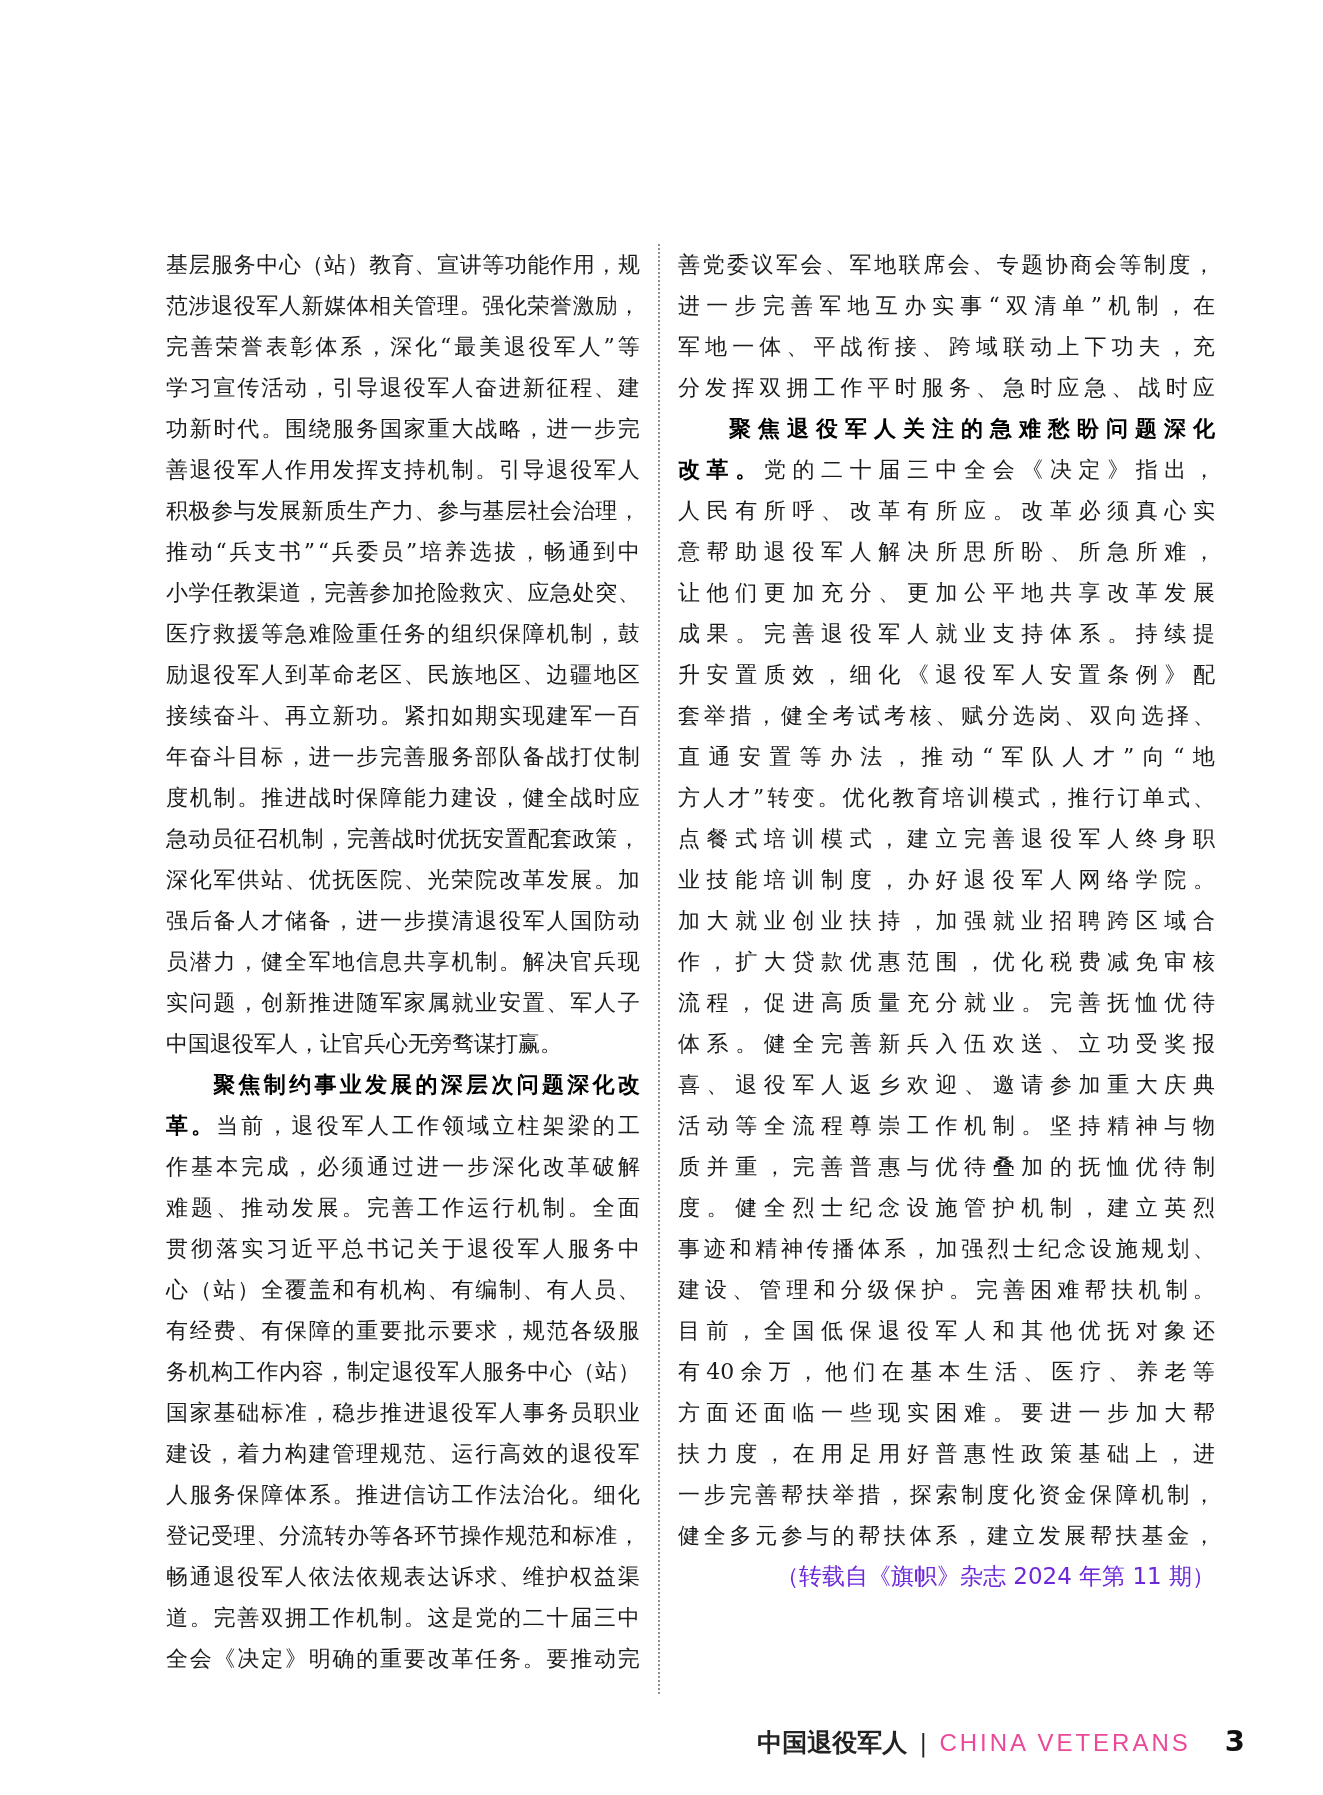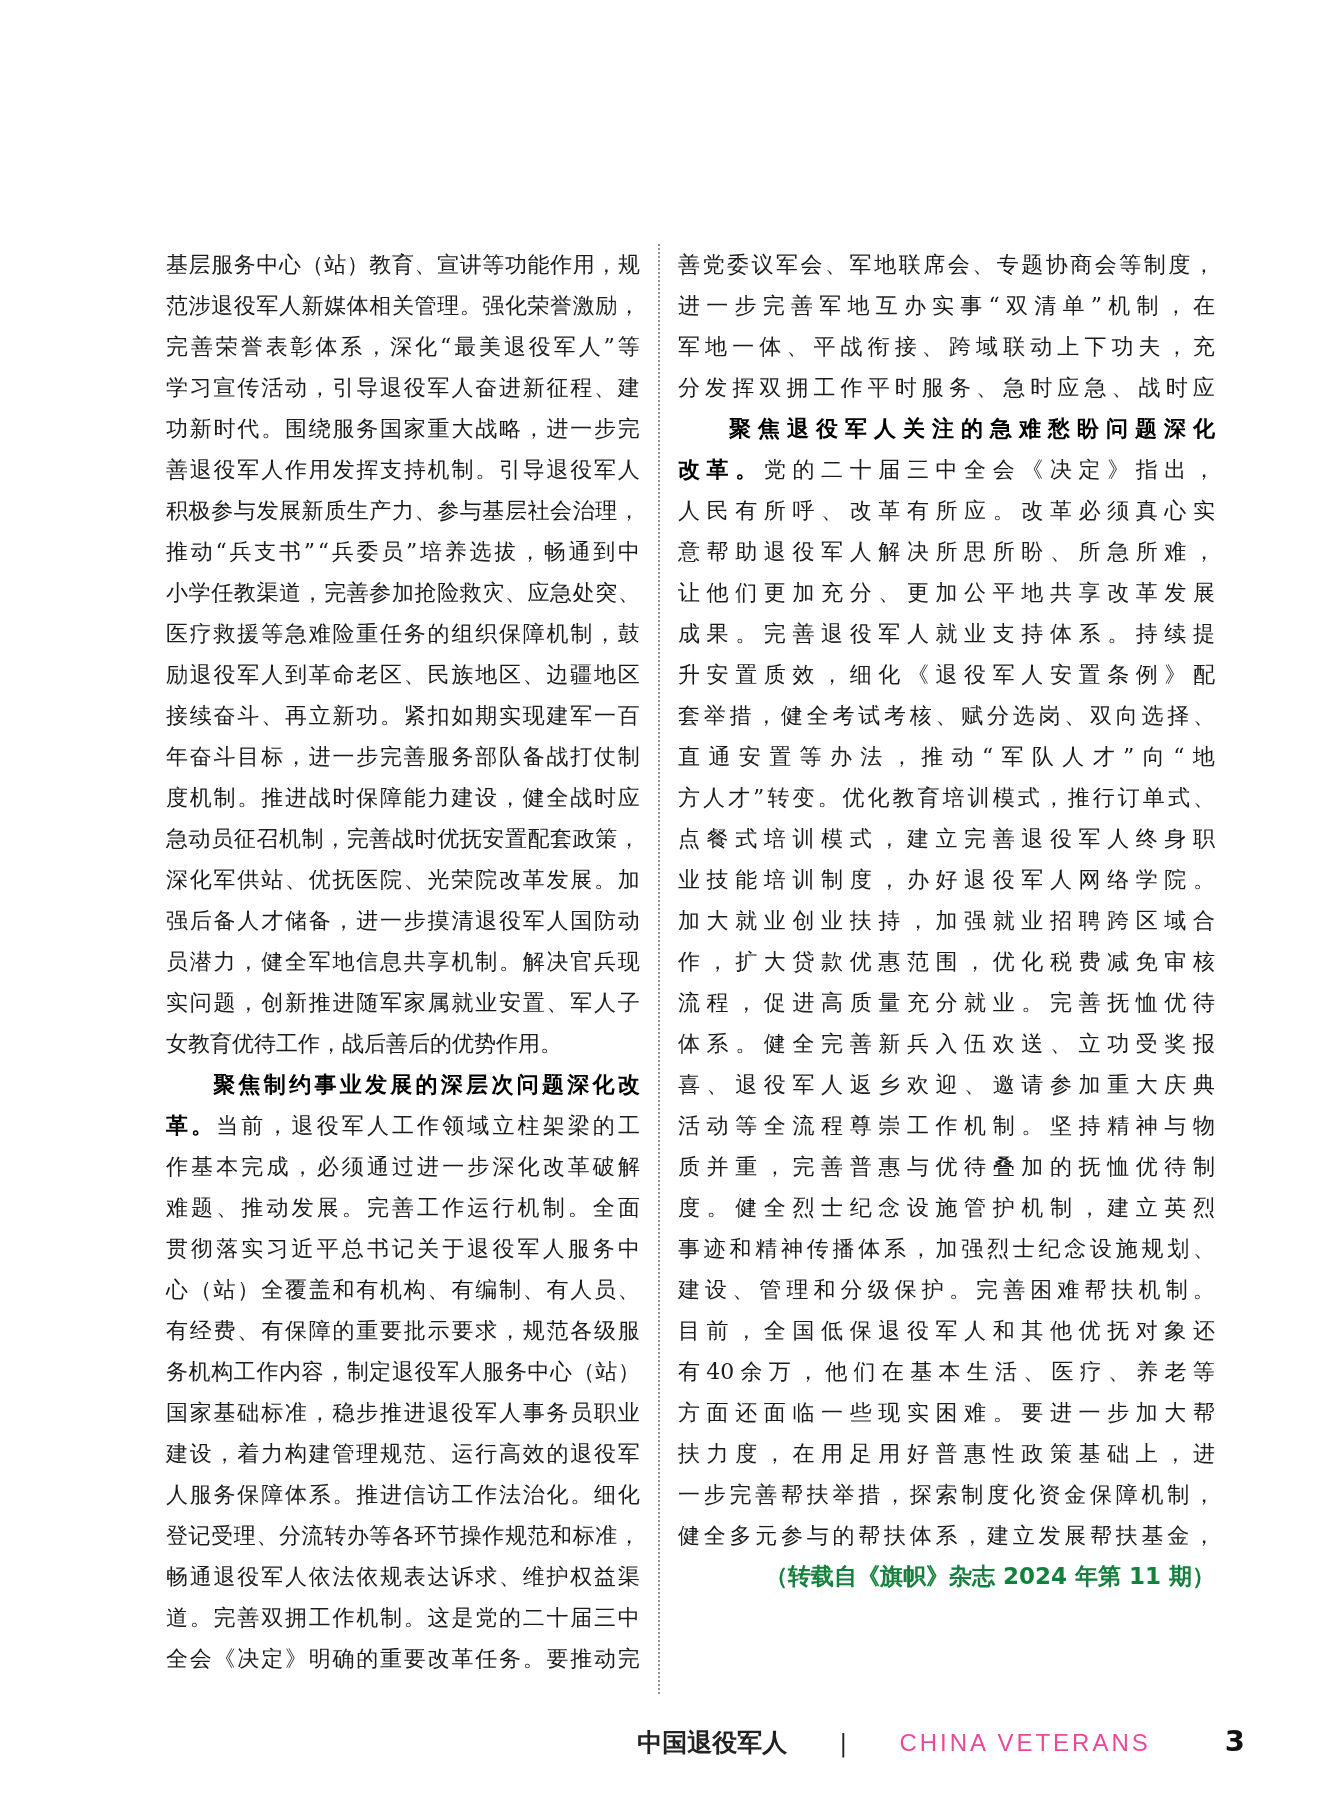--- a/index.html
+++ b/index.html
@@ -14,34 +14,34 @@
   }
   .column{position:absolute;top:244px;}
   #col-left{left:166px;width:474px;}
   #col-right{left:678px;width:537px;}
   .line{height:41px;line-height:41px;font-size:22px;white-space:nowrap;}
   .just{display:flex;justify-content:space-between;white-space:normal;}
   .just span{display:block;line-height:41px;}
   .indent{width:44px;flex:0 0 44px;}
   .b{font-weight:700;color:#000;}
   .right{text-align:right;}
-  .sans{font-family:"DejaVu Sans", sans-serif;font-weight:700;font-size:23px;color:#15803d;}
+  .sans{font-family:"DejaVu Sans", sans-serif;font-weight:400;font-size:23px;color:#6d28d9;}
   .vbadge{
     display:inline-block;width:26px;height:26px;border-radius:50%;
     background:#c0281d;color:#ffffff;
     font-family:"DejaVu Sans", sans-serif;font-weight:700;font-size:17px;
     line-height:26px;text-align:center;margin-left:14px;vertical-align:middle;
   }
   .divider{
     position:absolute;left:658px;top:244px;height:1450px;width:0;
     border-left:2px dotted #8f8f8f;
   }
   .footer{
     position:absolute;top:1724px;right:78px;
-    display:flex;align-items:baseline;gap:40px;
+    display:flex;align-items:baseline;
   }
   .footer-cn{font-family:"DejaVu Sans", sans-serif;font-weight:700;font-size:25px;color:#222222;}
   .footer-sep{margin:0 12px;font-size:24px;color:#222222;}
   .footer-en{font-family:Liberation Sans, sans-serif;font-size:24px;letter-spacing:3px;color:#ec4899;}
   .footer-page{font-family:"DejaVu Sans", sans-serif;font-weight:700;font-size:29px;color:#111111;margin-left:34px;}
 </style>
 </head>
 <body>
 
 <div class="page">
@@ -463,21 +463,21 @@
         <span>属</span>
         <span>就</span>
         <span>业</span>
         <span>安</span>
         <span>置</span>
         <span>、</span>
         <span>军</span>
         <span>人</span>
         <span>子</span>
       </div>
-      <div class="line"><span>女教育优待工作，战后善后的优势作用。</span></div>
+      <div class="line"><span>中国退役军人，让官兵心无旁骛谋打赢。</span></div>
       <div class="line just">
         <span class="indent"></span>
         <span class="b">聚</span>
         <span class="b">焦</span>
         <span class="b">制</span>
         <span class="b">约</span>
         <span class="b">事</span>
         <span class="b">业</span>
         <span class="b">发</span>
         <span class="b">展</span>

